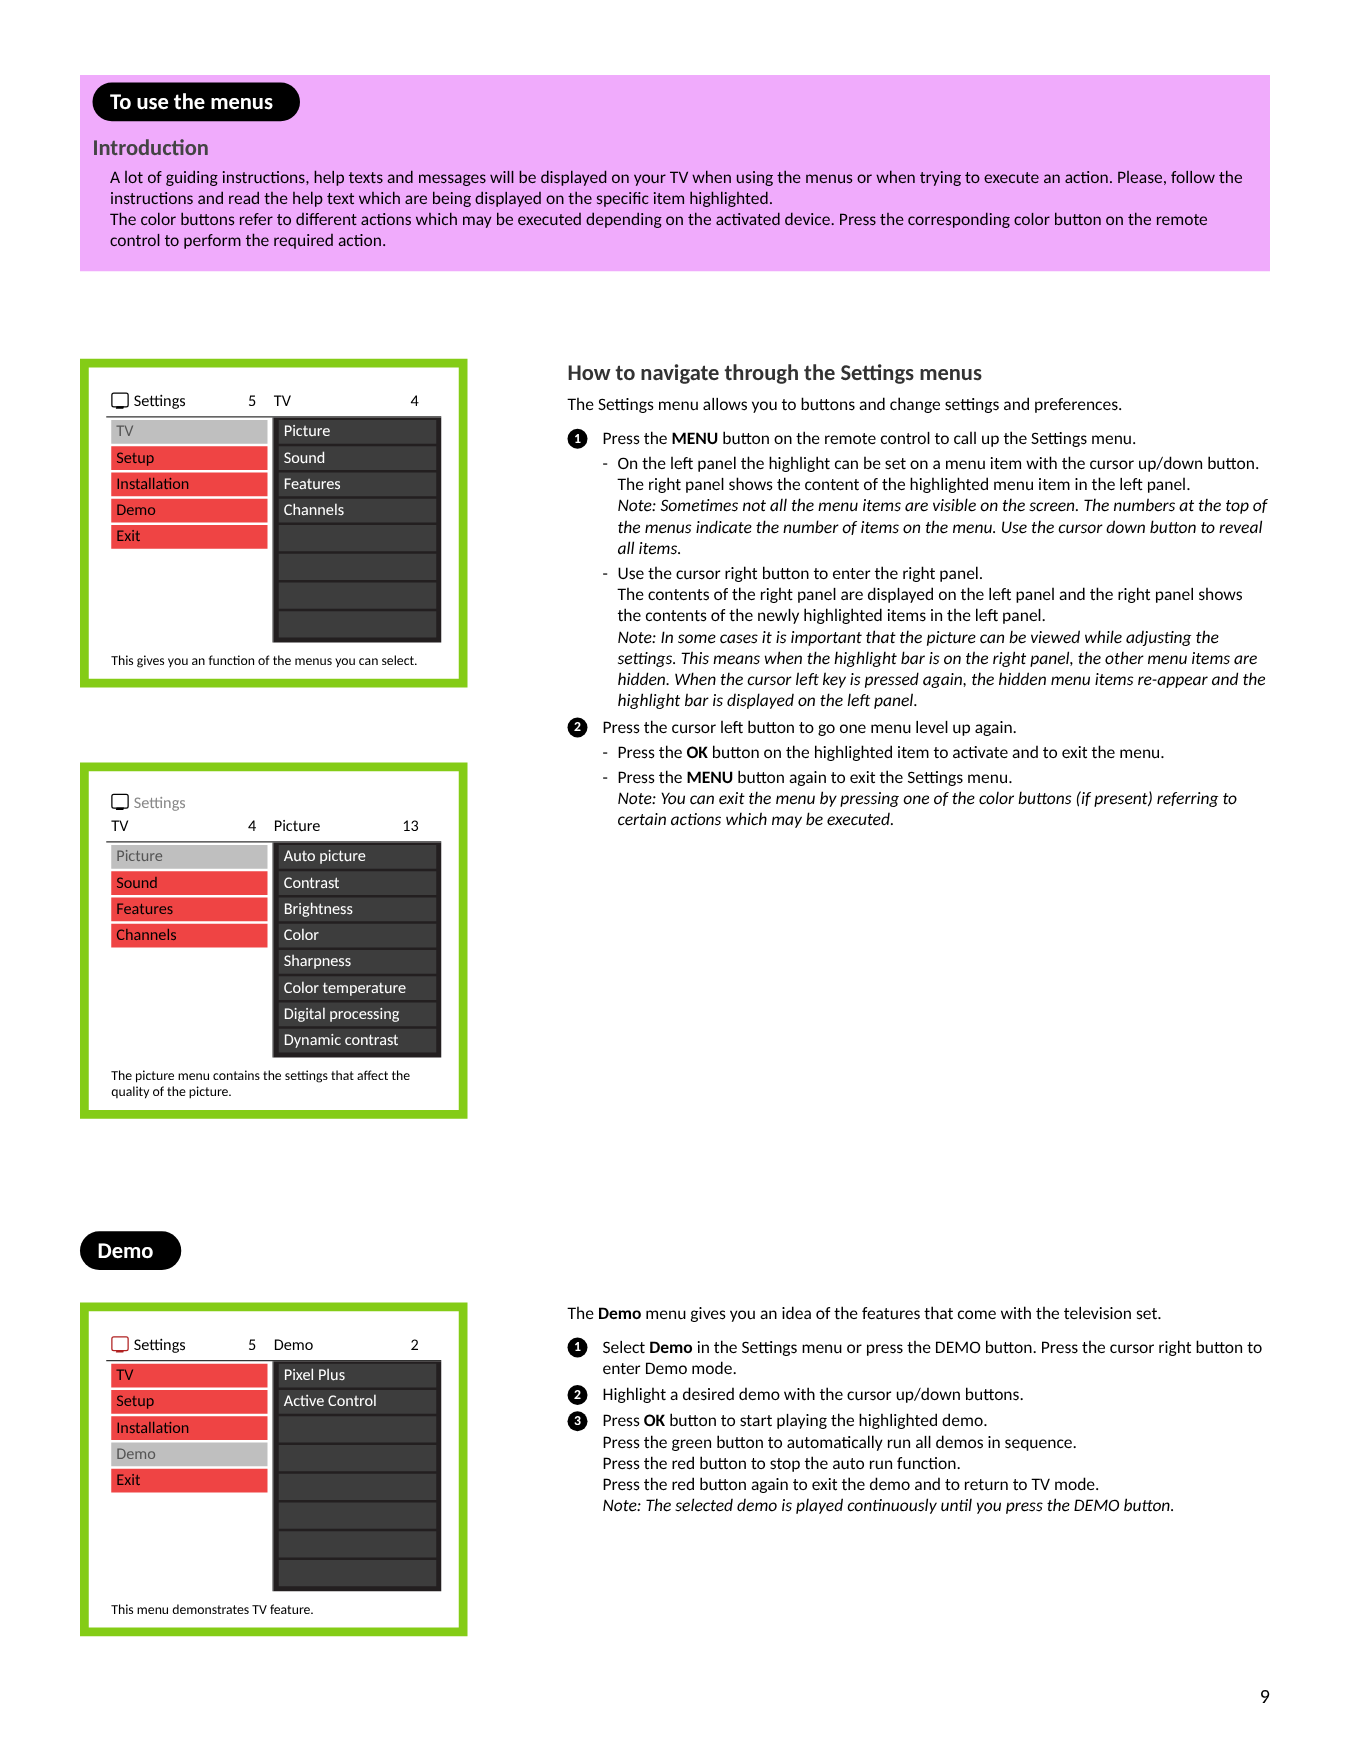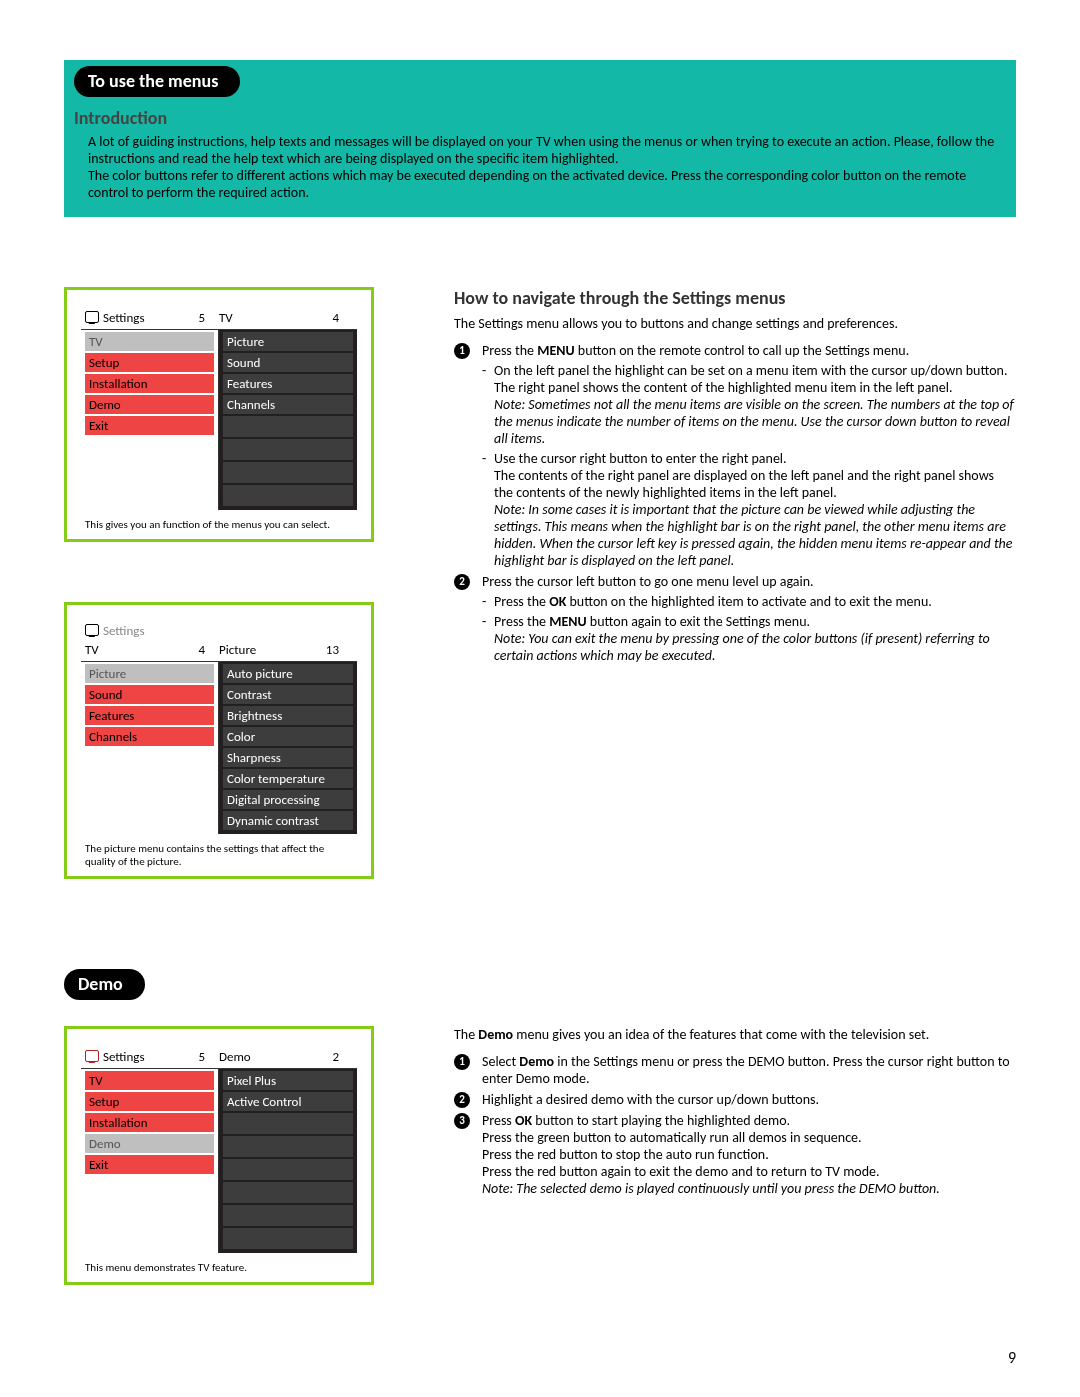--- a/index.html
+++ b/index.html
@@ -15,21 +15,21 @@
     display: inline-block;
     background: #000;
     color: #fff;
     font-weight: bold;
     font-size: 18px;
     padding: 4px 22px 5px 14px;
     border-radius: 18px;
     margin-bottom: 6px;
   }
   .intro-box {
-    background: #14b8a6;
+    background: #f0abfc;
     padding: 6px 10px 16px 10px;
     margin-bottom: 70px;
   }
   .intro-heading {
     font-weight: bold;
     font-size: 18px;
     color: #444;
     margin: 4px 0;
   }
   .section-heading {
@@ -38,21 +38,21 @@
     color: #333;
     margin-bottom: 6px;
   }
   .two-col {
     display: flex;
     gap: 80px;
   }
   .left-col { width: 310px; flex-shrink: 0; }
   .right-col { flex: 1; }
   .menu-box {
-    border: 3px solid #84cc16;
+    border: 7px solid #84cc16;
     padding: 18px 14px 8px 14px;
     margin-bottom: 60px;
   }
   .menu-header {
     display: flex;
     font-size: 13px;
     padding: 2px 4px 4px 4px;
   }
   .menu-header-left { width: 50%; display: flex; justify-content: space-between; padding-right: 14px; box-sizing: border-box; }
   .menu-header-right { width: 50%; display: flex; justify-content: space-between; padding-right: 14px; box-sizing: border-box; }

